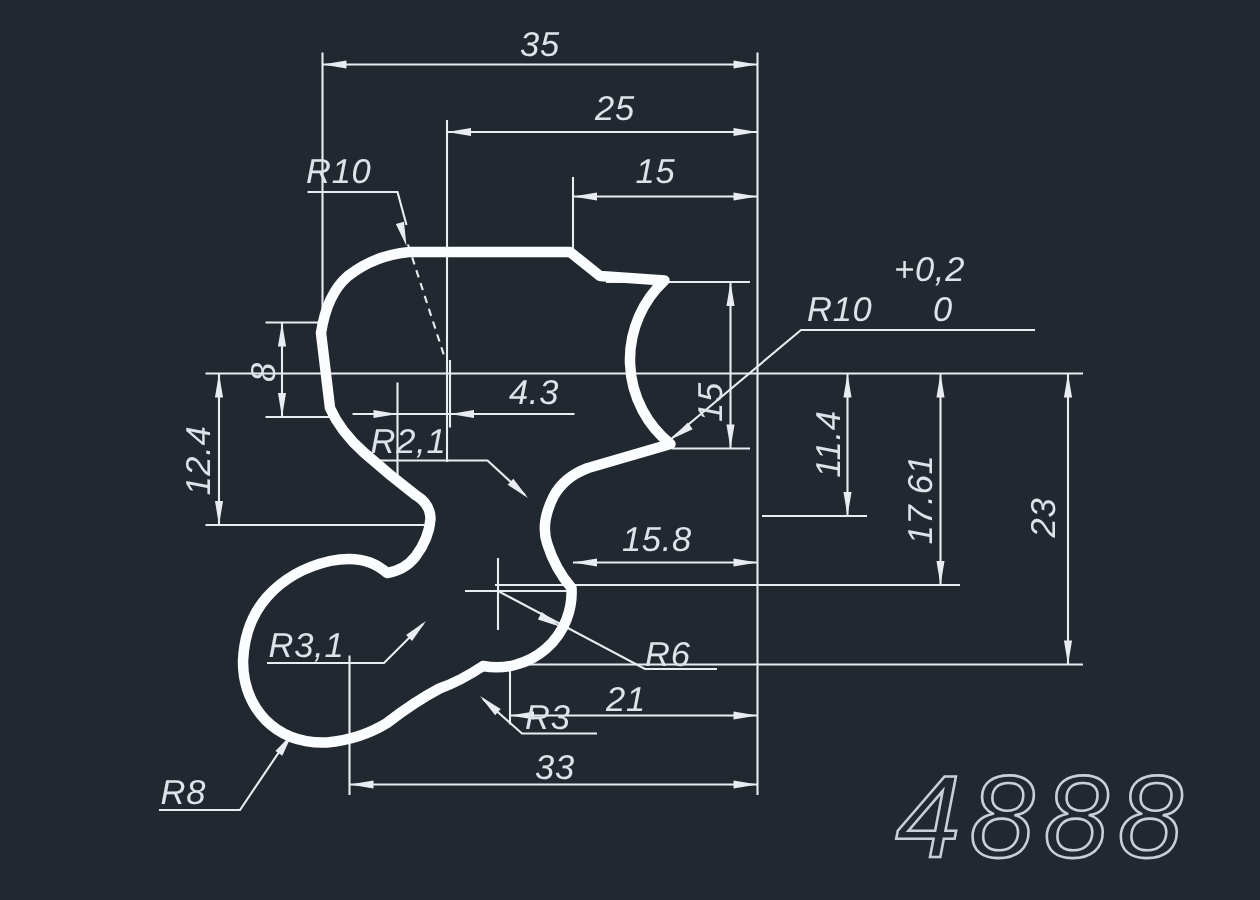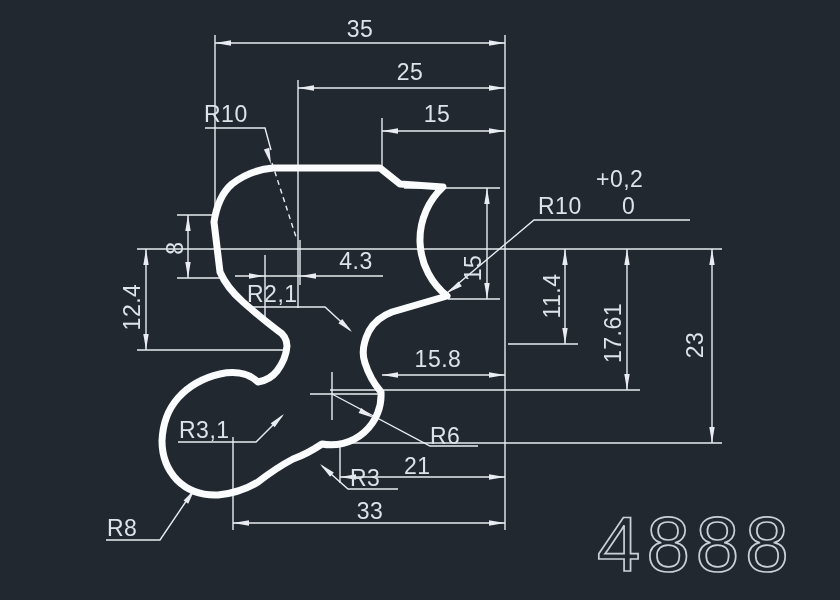--- a/index.html
+++ b/index.html
@@ -1,18 +1,19 @@
 <!DOCTYPE html>
 <html><head>
 <meta charset="utf-8">
 <style>
   html,body{margin:0;padding:0;background:#14181d;}
   #viewport{
     width:840px;height:600px;position:relative;overflow:hidden;
     font-family:"Liberation Sans",sans-serif;
+    font-style:italic;
   }
   svg text{
     font-family:"Liberation Sans","DejaVu Sans",sans-serif;
     font-weight:400;
   }
   .dimtxt{font-size:23px;letter-spacing:0.5px;}
   .bignum{font-size:78px;letter-spacing:6px;}
 </style>
 </head>
 <body>

